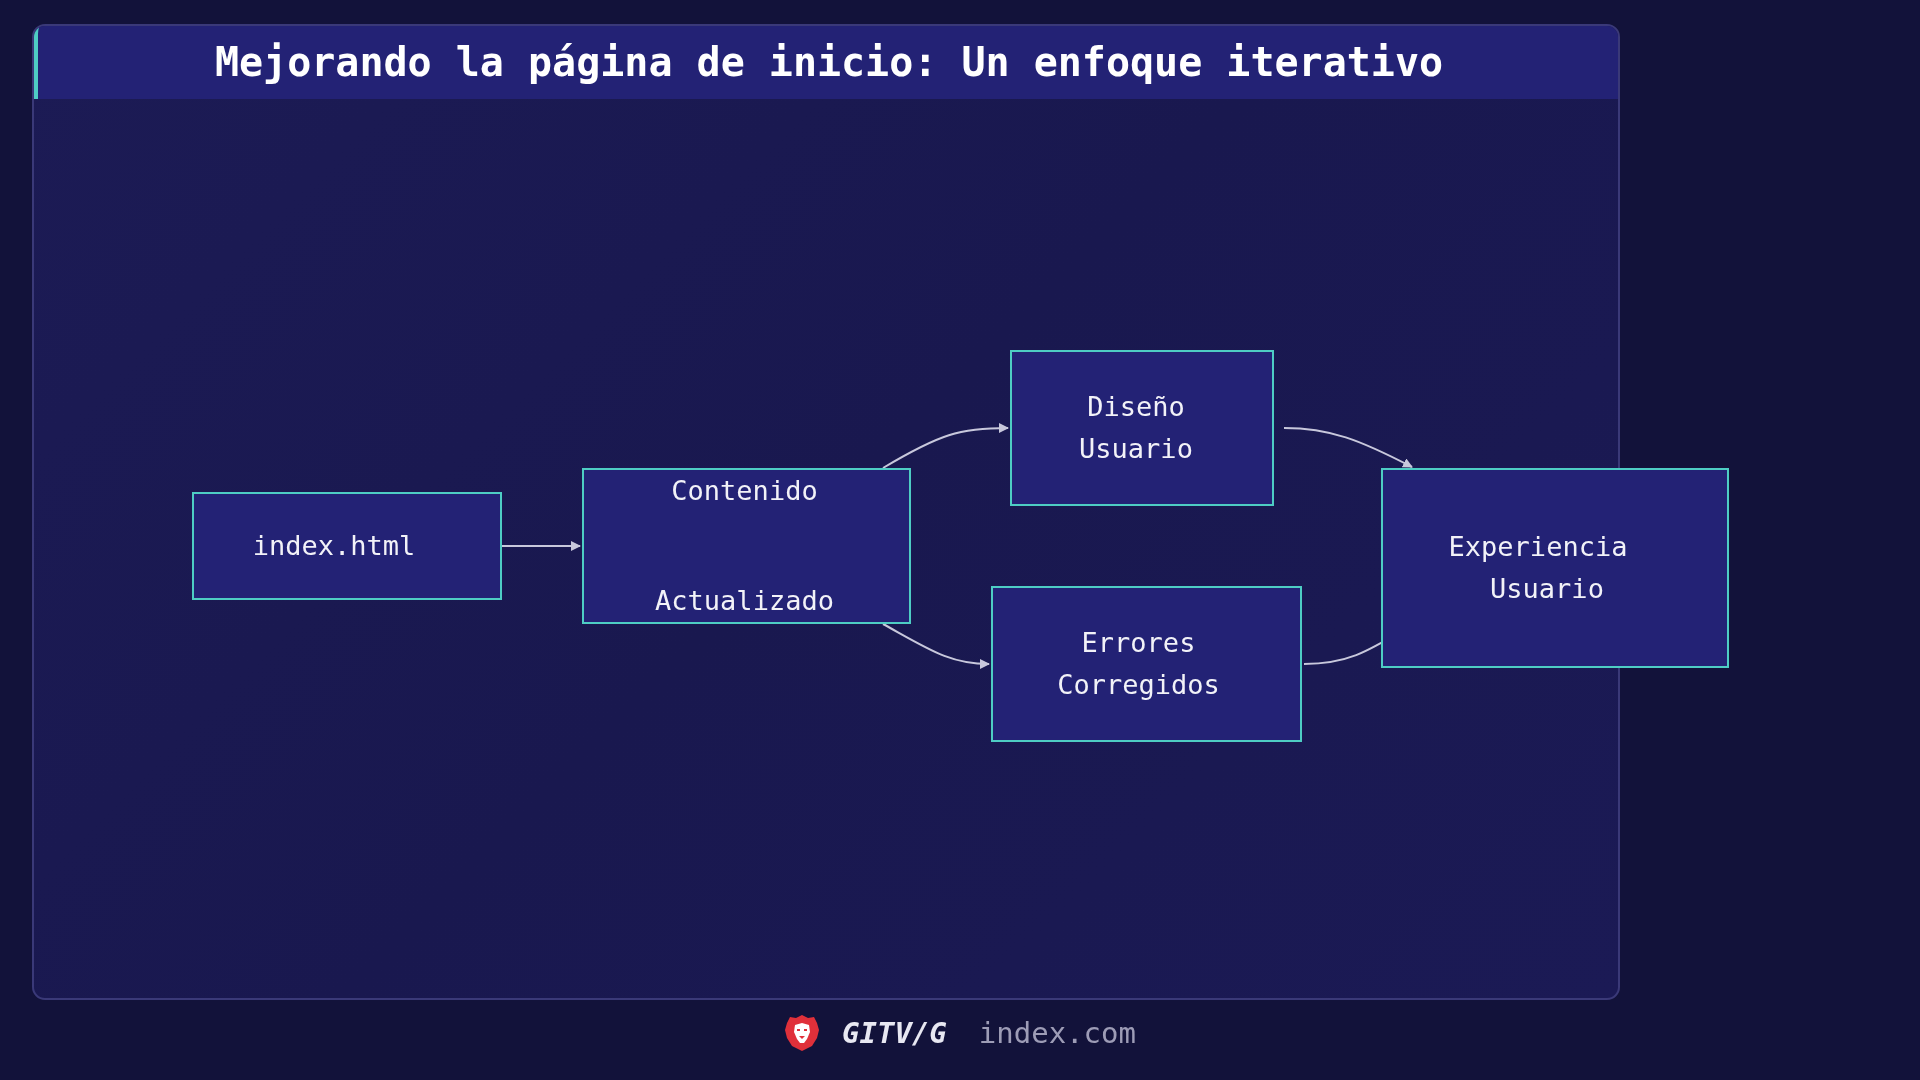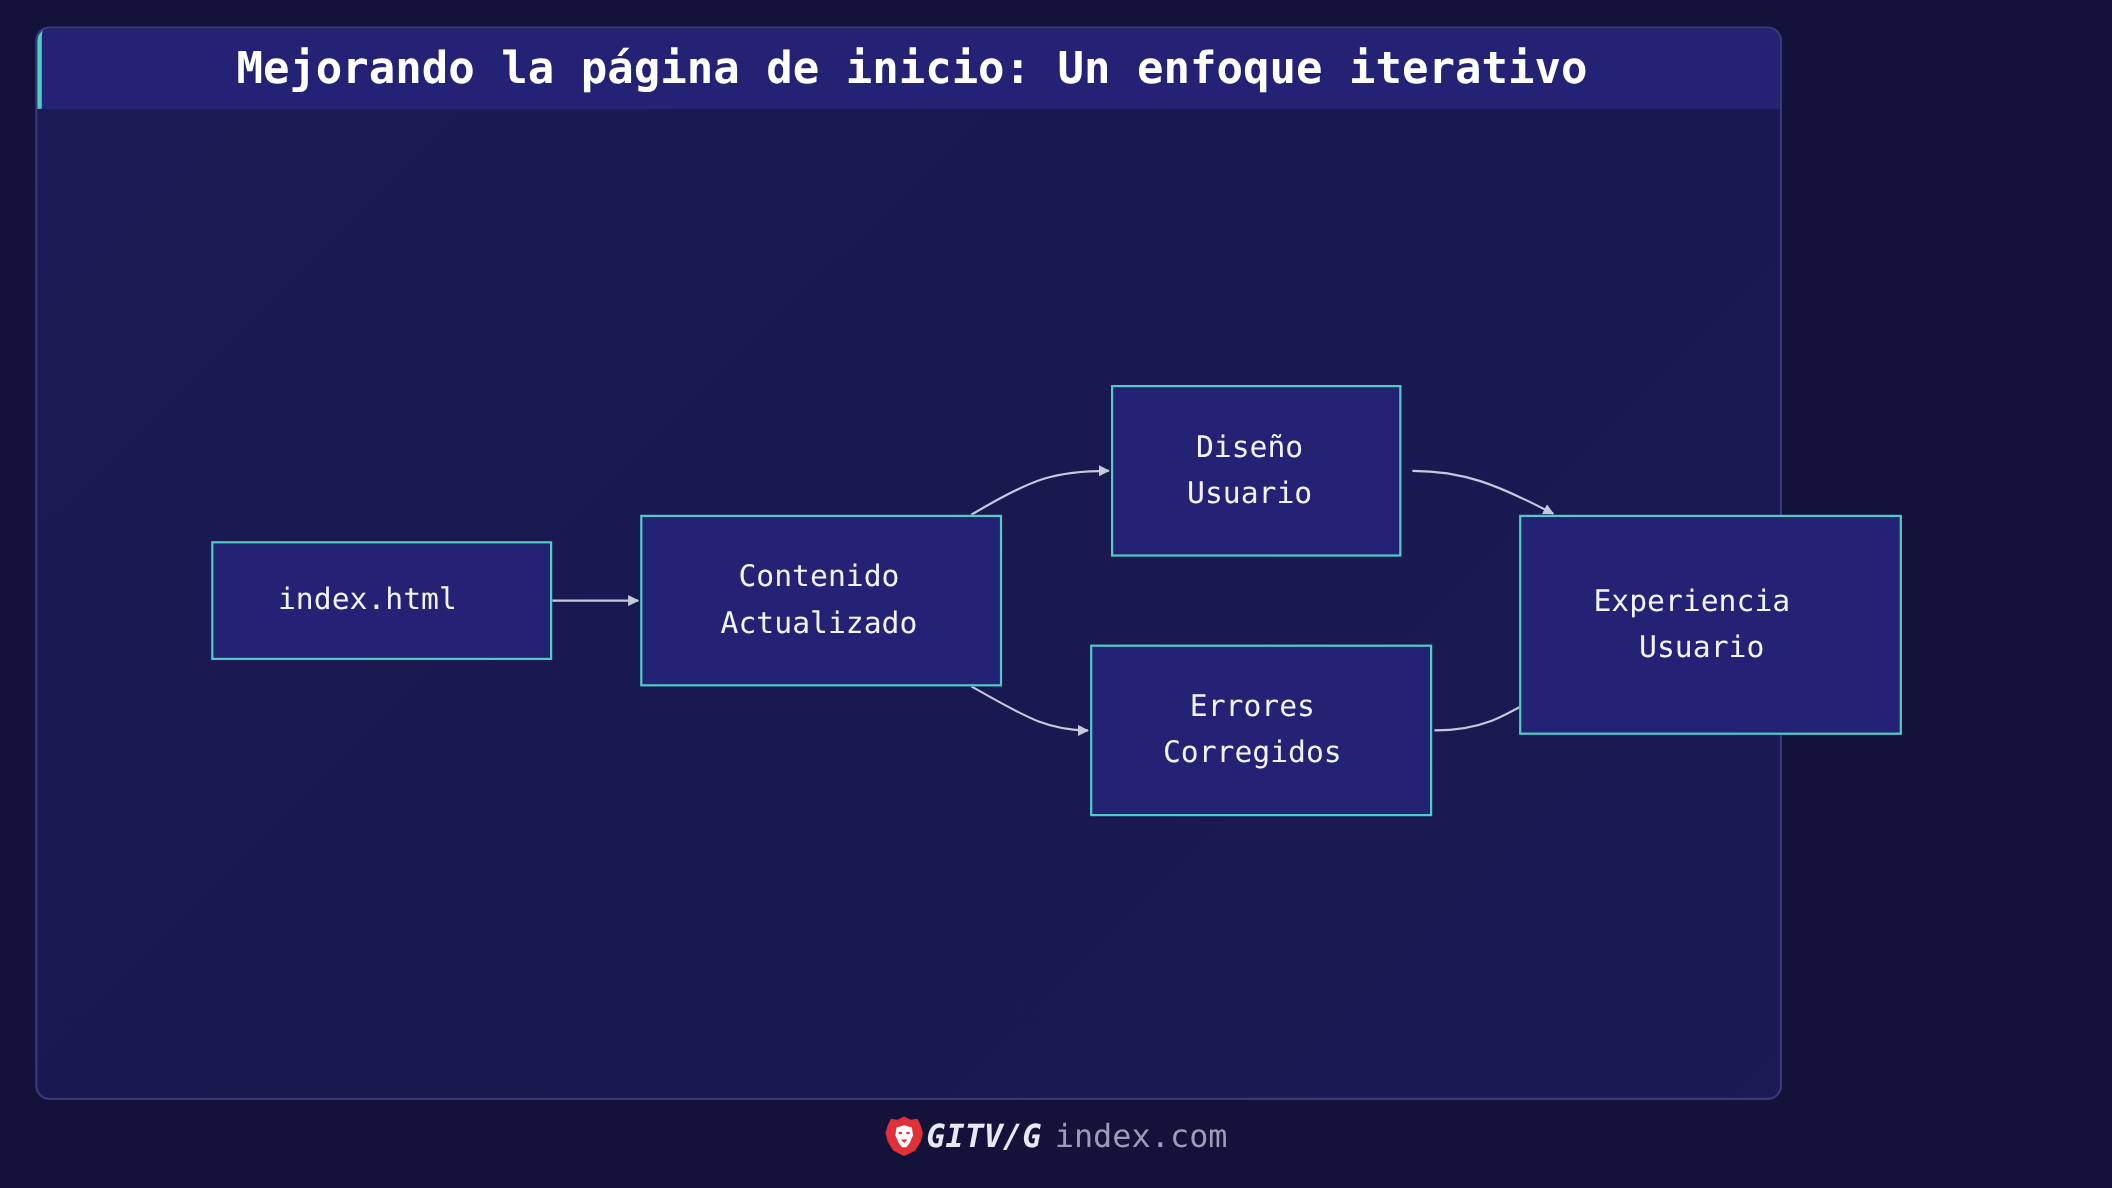--- a/index.html
+++ b/index.html
@@ -29,21 +29,21 @@
   .node {
     position: absolute; background: #232275;
     border: 2.5px solid #4ecdc4;
     display: flex; flex-direction: column; align-items: center; justify-content: center;
     color: #f2f2f8; font-size: 27px; line-height: 42px; text-align: center;
     font-family: "DejaVu Sans Mono", monospace;
   }
   .node span { display: block; white-space: pre; }
   .footer {
     position: absolute; left: 0; top: 1008px; width: 1920px; height: 50px;
-    display: flex; align-items: center; justify-content: center; gap: 2px;
+    display: flex; align-items: center; justify-content: center; gap: 22px;
   }
   .brand {
     color: #e8e8f2; font-weight: bold; font-style: italic; font-size: 29px;
     font-family: "DejaVu Sans Mono", monospace;
   }
   .site {
     color: #9d9cb6; font-size: 29px; margin-left: 10px;
     font-family: "DejaVu Sans Mono", monospace;
   }
   .lion { width: 36px; height: 38px; display: inline-block; }
@@ -67,21 +67,21 @@
   <path d="M883,468 C940,434 960,428 1008,428" stroke="#c8c8dc" stroke-width="2" fill="none" marker-end="url(#arrow)"></path>
   <path d="M883,624 C930,650 950,664 989,664" stroke="#c8c8dc" stroke-width="2" fill="none" marker-end="url(#arrow)"></path>
   <path d="M1284,428 C1330,428 1360,440 1412,467" stroke="#c8c8dc" stroke-width="2" fill="none" marker-end="url(#arrow)"></path>
   <path d="M1304,664 C1350,664 1370,650 1412,625" stroke="#c8c8dc" stroke-width="2" fill="none" marker-end="url(#arrow)"></path>
 </svg>
 
 <div class="node" style="left:192px; top:492px; width:310px; height:108px; padding-right:26px;">
   <span>index.html</span>
 </div>
 
-<div class="node" style="left:582px; top:468px; width:329px; height:156px; padding-right:4px;">
+<div class="node" style="left:582px; top:468px; width:329px; height:156px; padding-right:4px;justify-content:space-between;">
   <span>Contenido</span>
   <span>Actualizado</span>
 </div>
 
 <div class="node" style="left:1010px; top:350px; width:264px; height:156px; padding-right:12px;">
   <span>Diseño</span>
   <span>Usuario</span>
 </div>
 
 <div class="node" style="left:991px; top:586px; width:311px; height:156px; padding-right:16px;">

